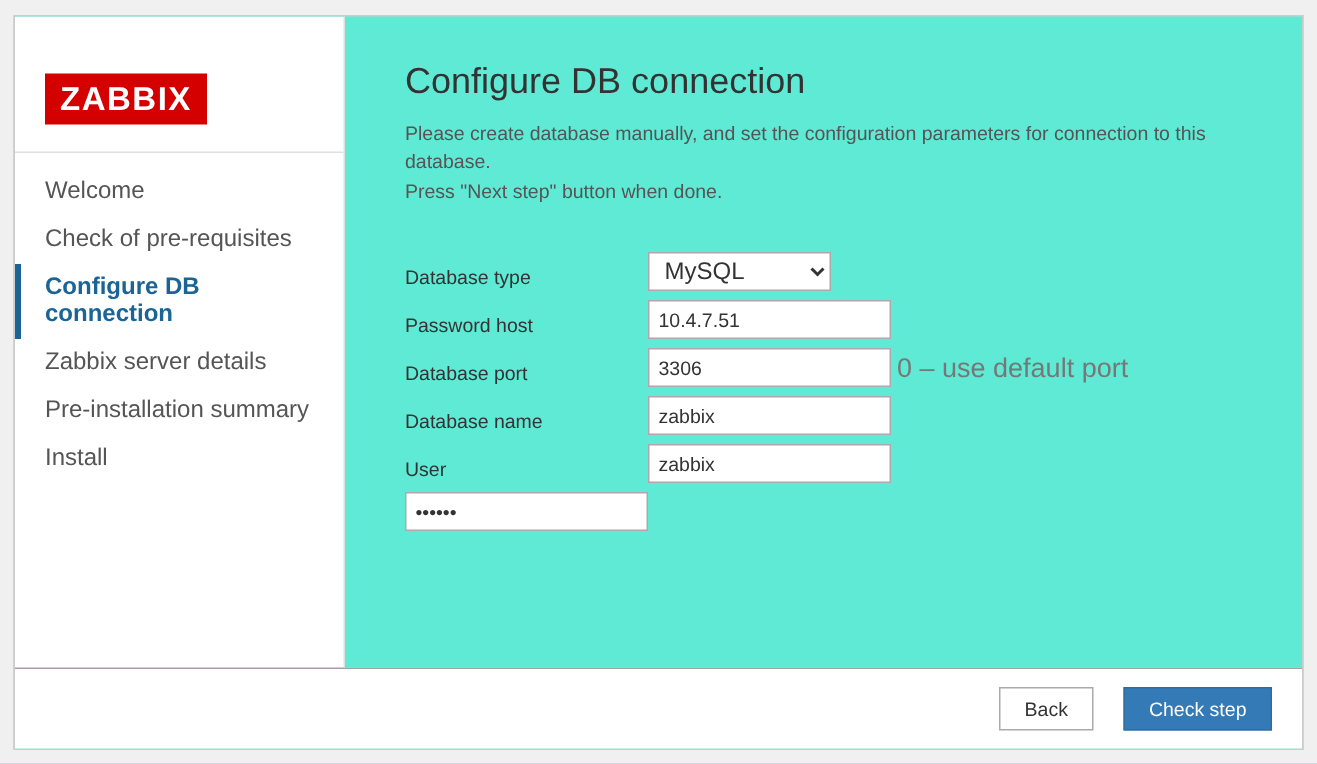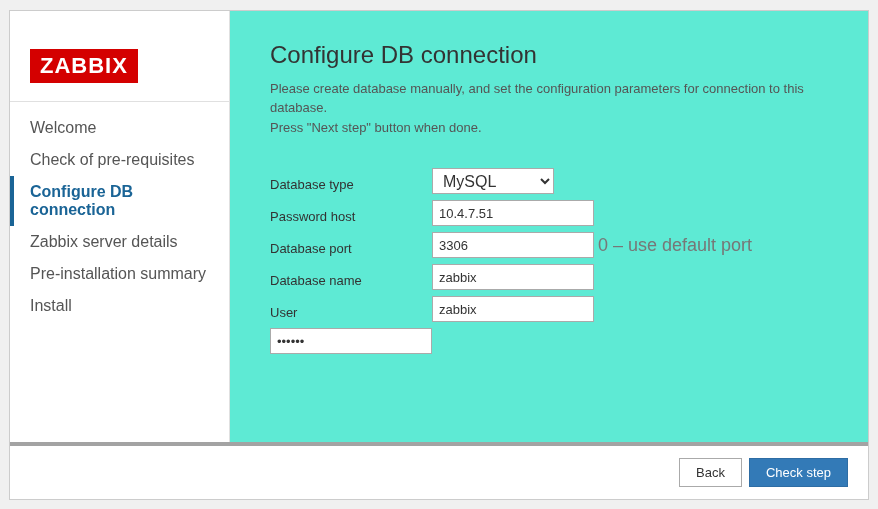--- a/index.html
+++ b/index.html
@@ -134,24 +134,24 @@
       background: #fff;
       outline: none;
       cursor: pointer;
     }
     .hint-text {
       color: #777;
       font-size: 18px;
     }
     .footer {
       padding: 12px 20px;
-      border-top: 4px solid #a3a3a3;
+      border-top: 1px solid #a3a3a3;
       display: flex;
       justify-content: flex-end;
-      gap: 7px;
+      gap: 20px;
       background: #fff;
     }
     .btn {
       padding: 6px 16px;
       font-size: 13px;
       border: 1px solid;
       cursor: pointer;
       font-weight: normal;
     }
     .btn-back {

